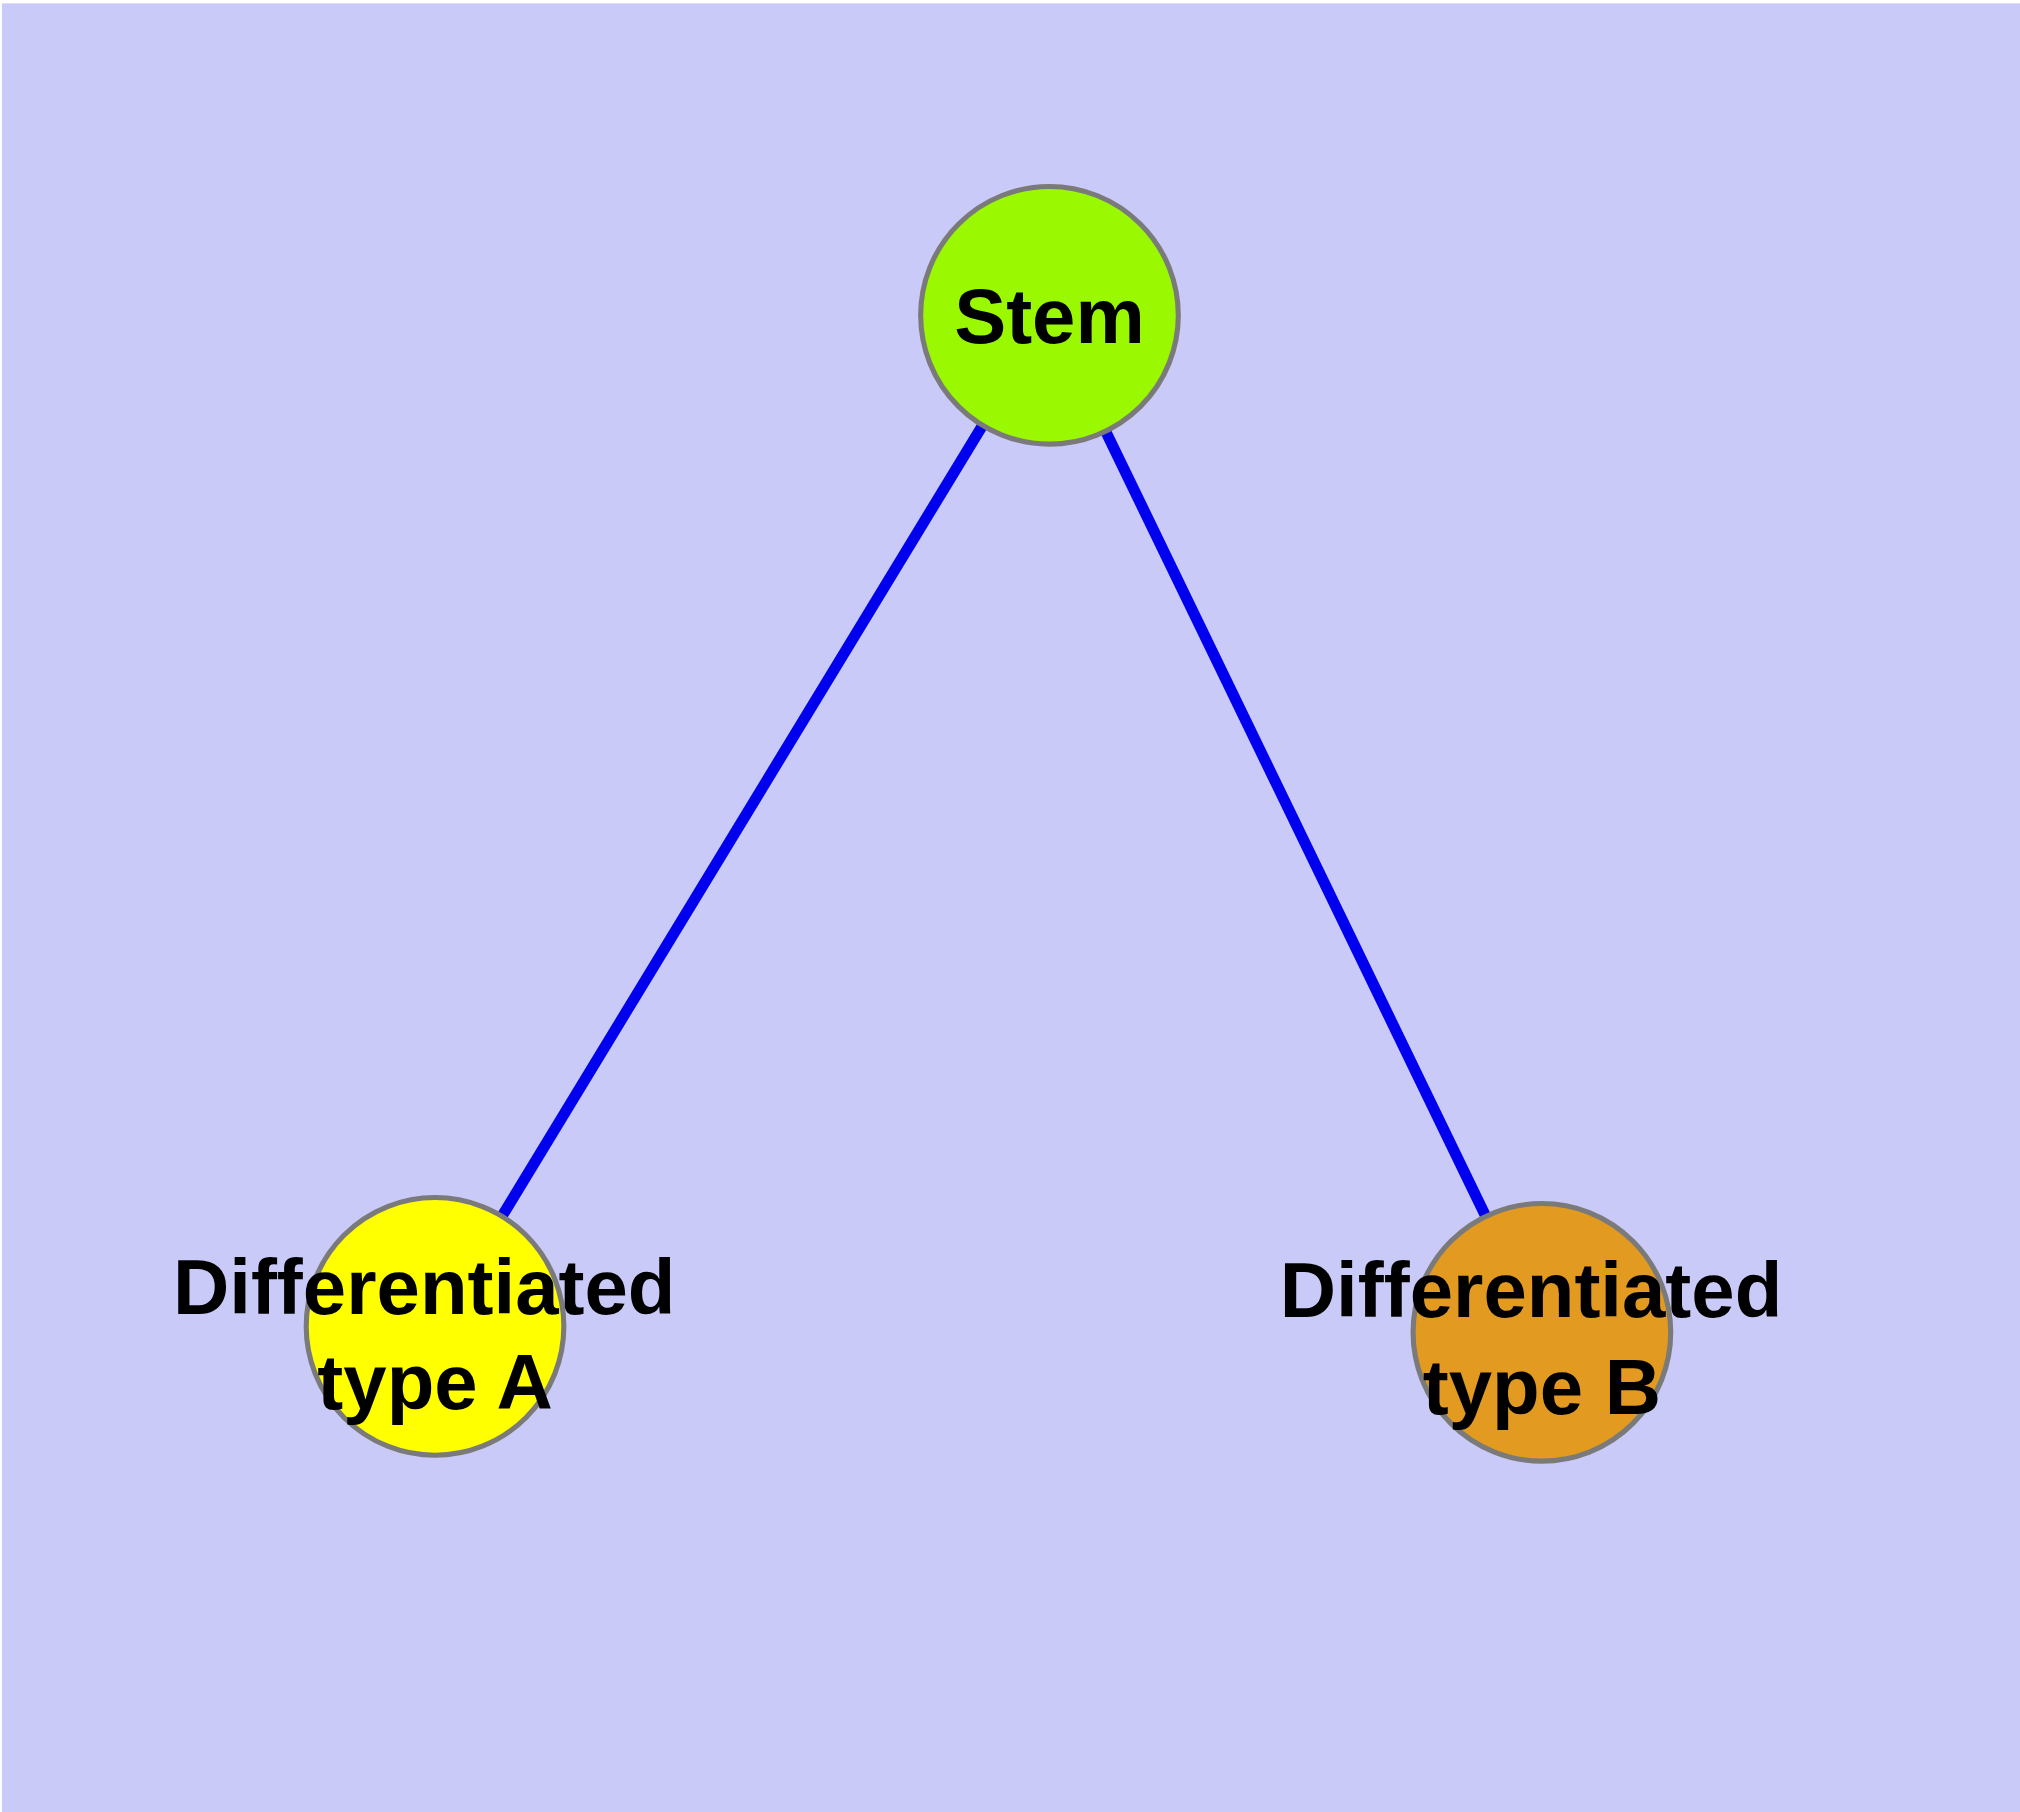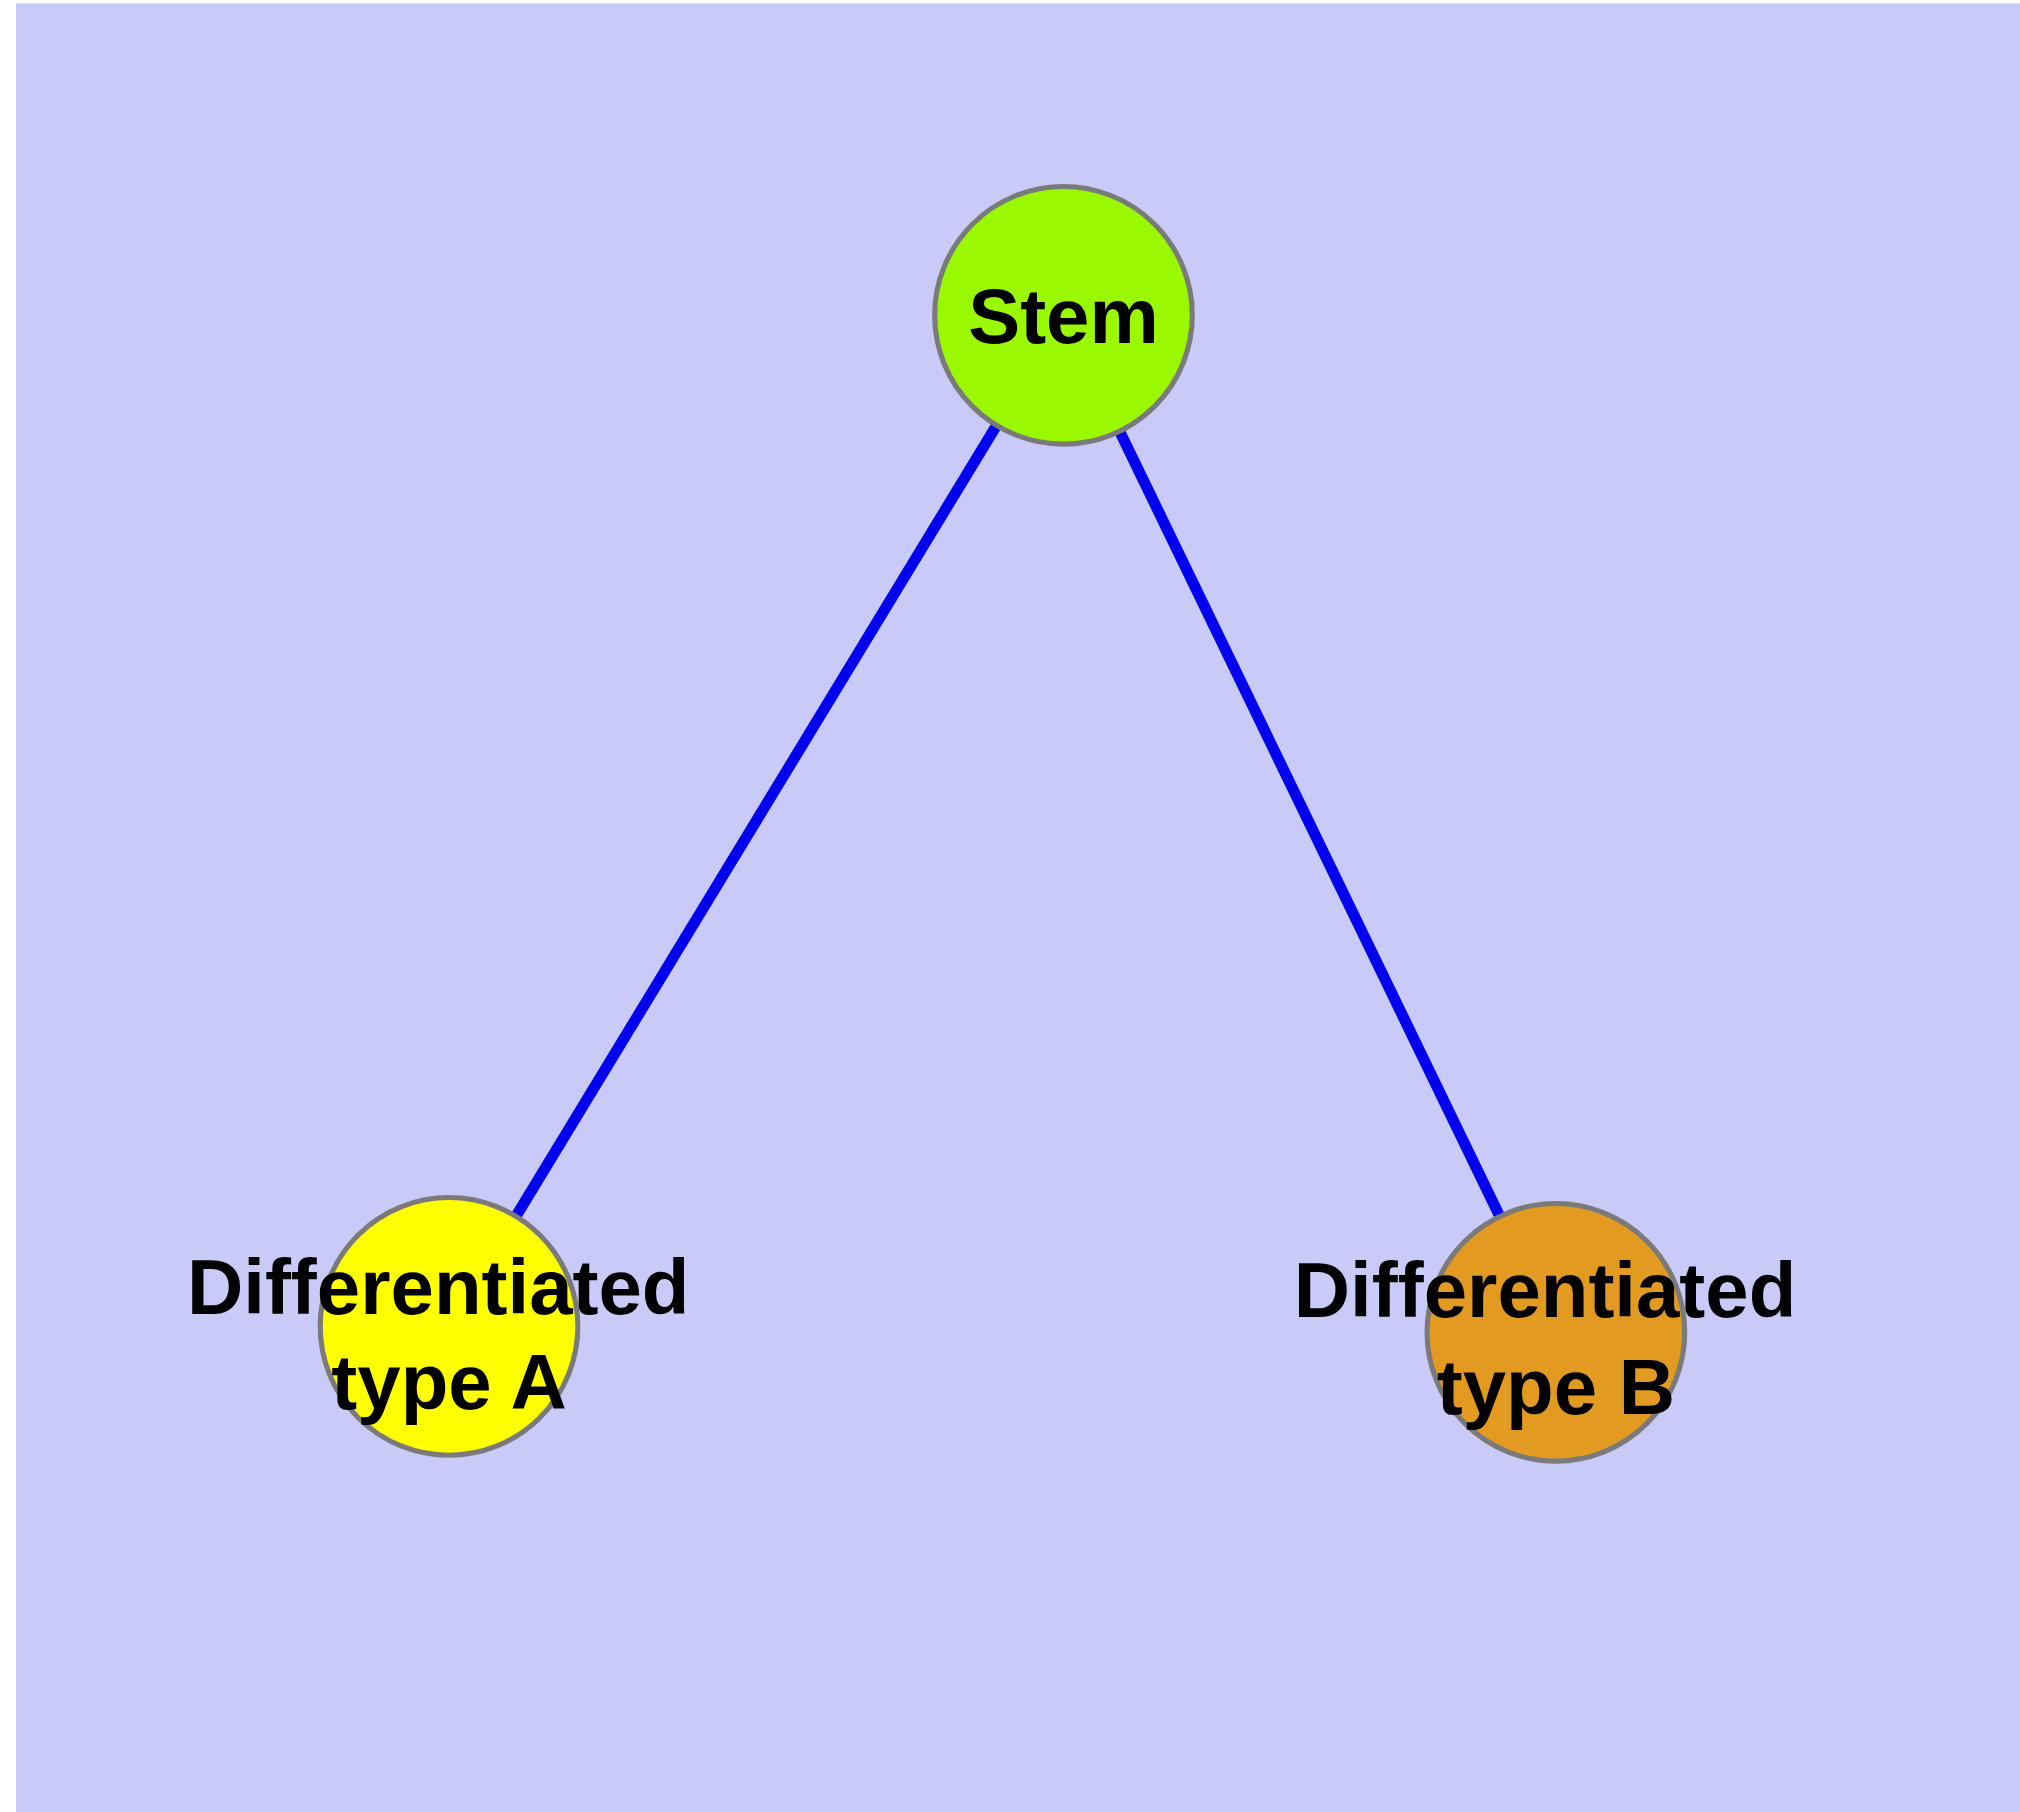--- a/index.html
+++ b/index.html
@@ -10,21 +10,20 @@
     height: 1812px;
     overflow: hidden;
     font-family: "Liberation Sans", sans-serif;
   }
   .canvas-wrap {
     position: absolute;
     top: 0;
     left: 0;
     width: 1715px;
     height: 1812px;
-    margin-left: 14px;
   }
   svg { display: block; }
   .node-label {
     font-family: "Liberation Sans", sans-serif;
     font-weight: bold;
     font-size: 92px;
   }
 </style>
 </head>
 <body>

